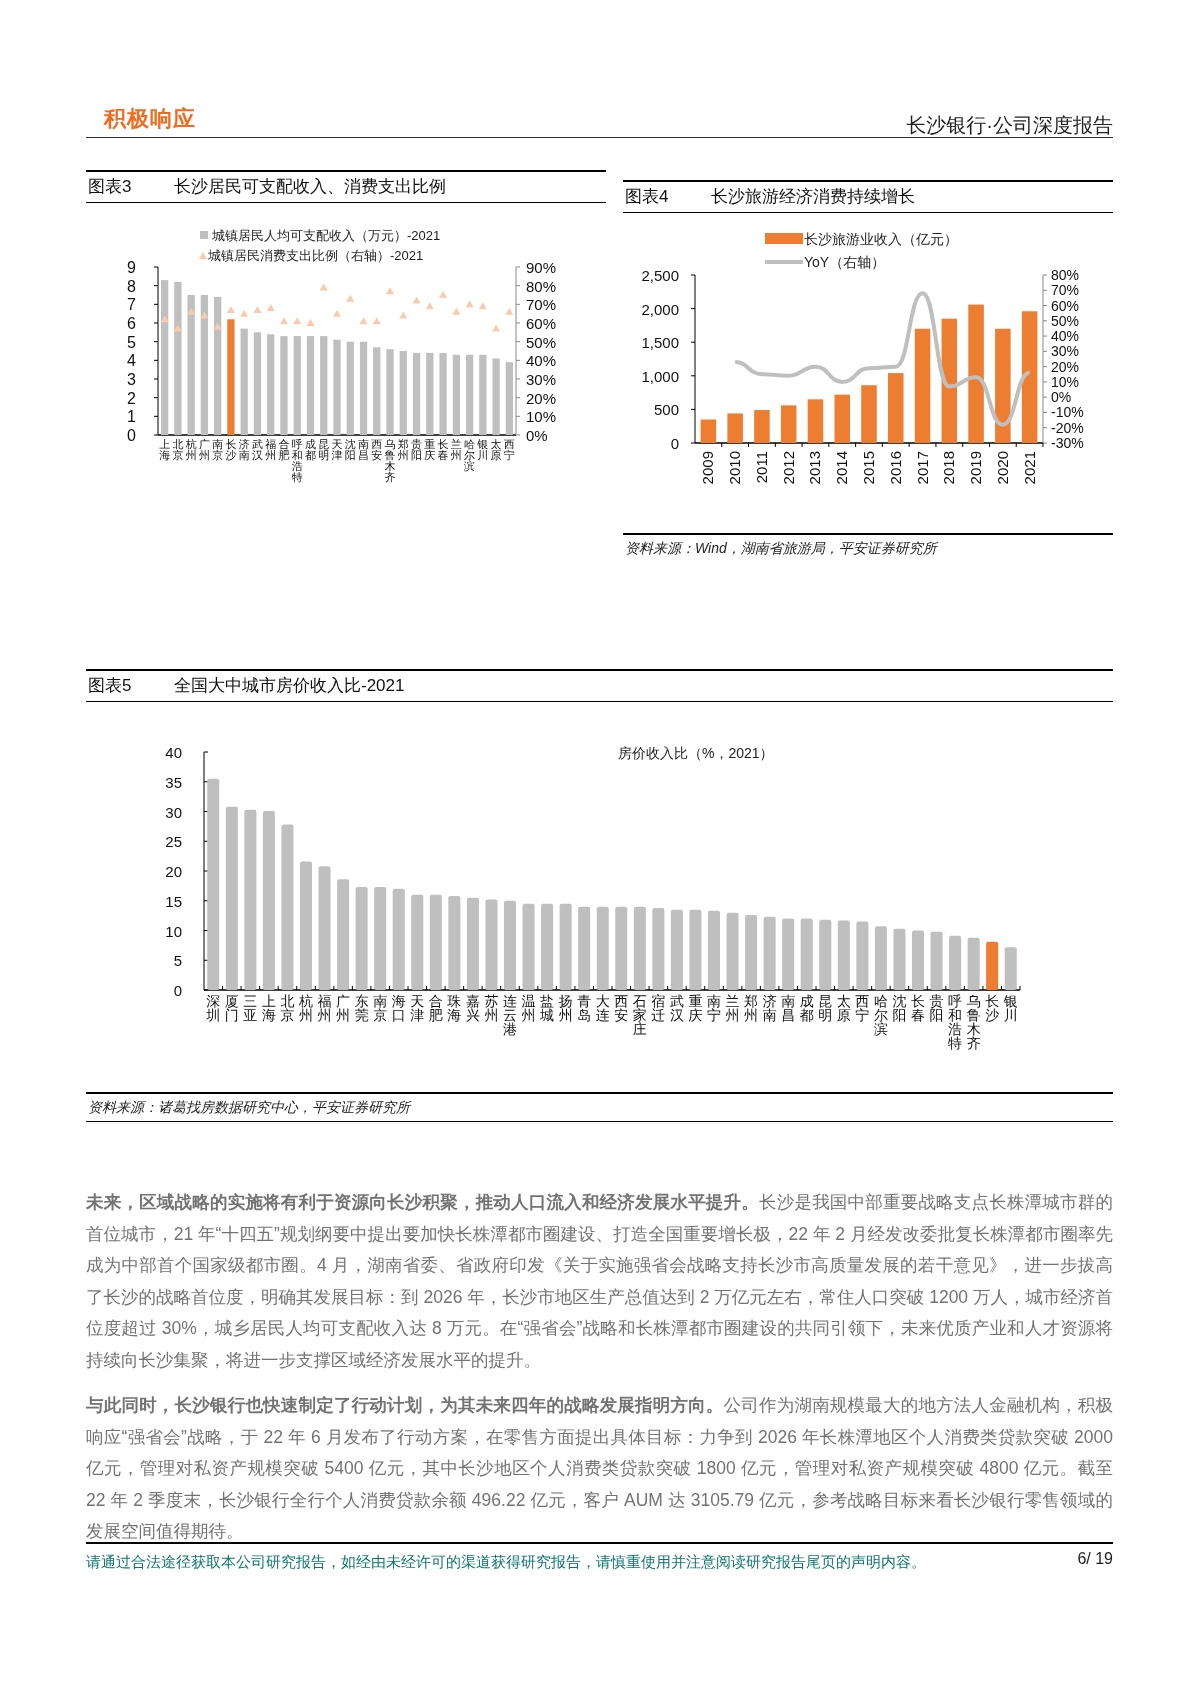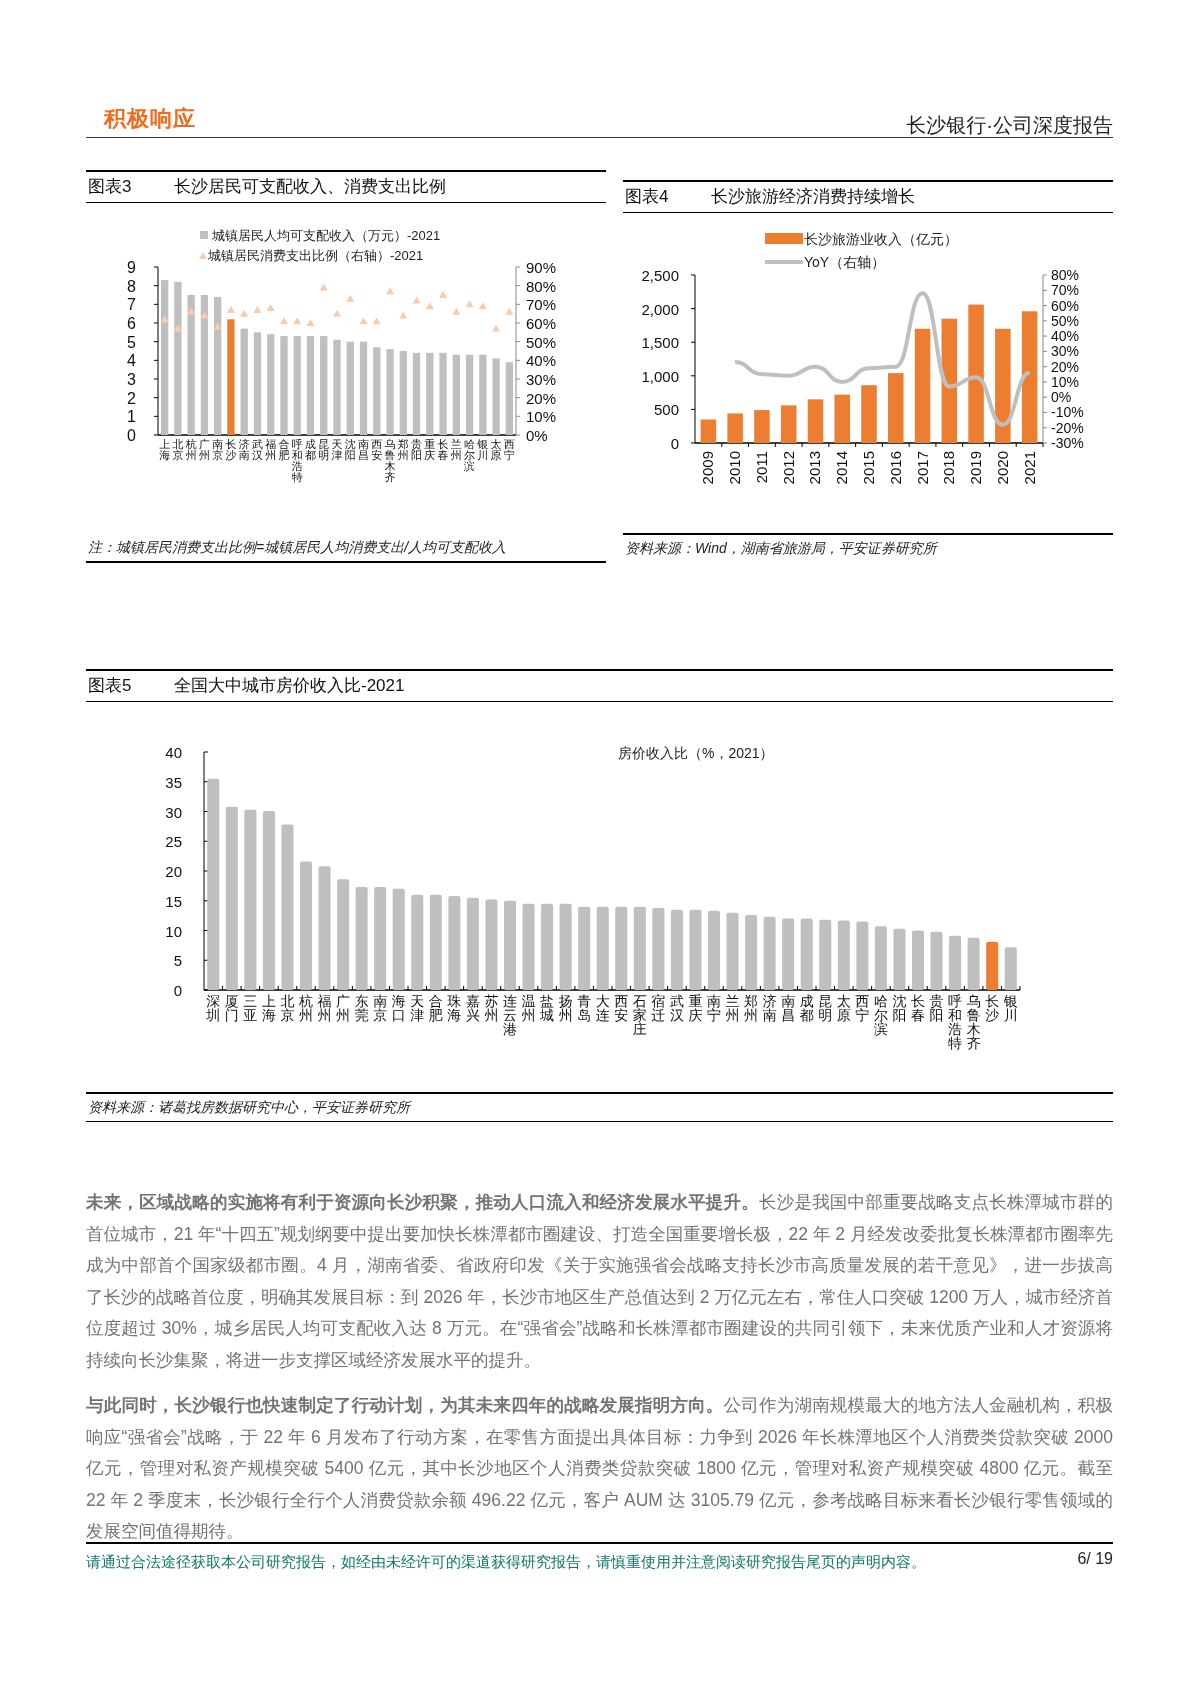--- a/index.html
+++ b/index.html
@@ -187,21 +187,20 @@
     <rect x="406.4648148148149" y="153.4666666666667" width="7.292592592592594" height="76.53333333333332" fill="#bfbfbf"></rect>
     <polygon points="406.11111111111114,126.60000000000001 410.11111111111114,119.60000000000001 414.11111111111114,126.60000000000001" fill="#f8cbad"></polygon>
     <text x="410.11111111111114" y="243" font-size="11" text-anchor="middle" fill="#111">太</text>
     <text x="410.11111111111114" y="254" font-size="11" text-anchor="middle" fill="#111">原</text>
     <rect x="419.7240740740741" y="157.2" width="7.292592592592594" height="72.8" fill="#bfbfbf"></rect>
     <polygon points="419.3703703703704,109.79999999999998 423.3703703703704,102.79999999999998 427.3703703703704,109.79999999999998" fill="#f8cbad"></polygon>
     <text x="423.3703703703704" y="243" font-size="11" text-anchor="middle" fill="#111">西</text>
     <text x="423.3703703703704" y="254" font-size="11" text-anchor="middle" fill="#111">宁</text>
   </svg>
 <div class="abs" style="left:86px; top:533px; width:520px;">
-  <div class="note">注：城镇居民消费支出比例=城镇居民人均消费支出/人均可支配收入</div>
 </div>
 
 <div class="abs" style="left:623px; top:180px; width:490px;">
   <div class="fig-title">
     <span class="num">图表4</span><span>长沙旅游经济消费持续增长</span>
   </div>
 </div>
 <svg class="abs" style="left:623px; top:205px;" width="490" height="330" id="chart4">
     <rect x="142" y="28" width="38" height="11" fill="#ed7d31"></rect>
     <text x="181" y="39" font-size="14" fill="#222">长沙旅游业收入（亿元）</text>

